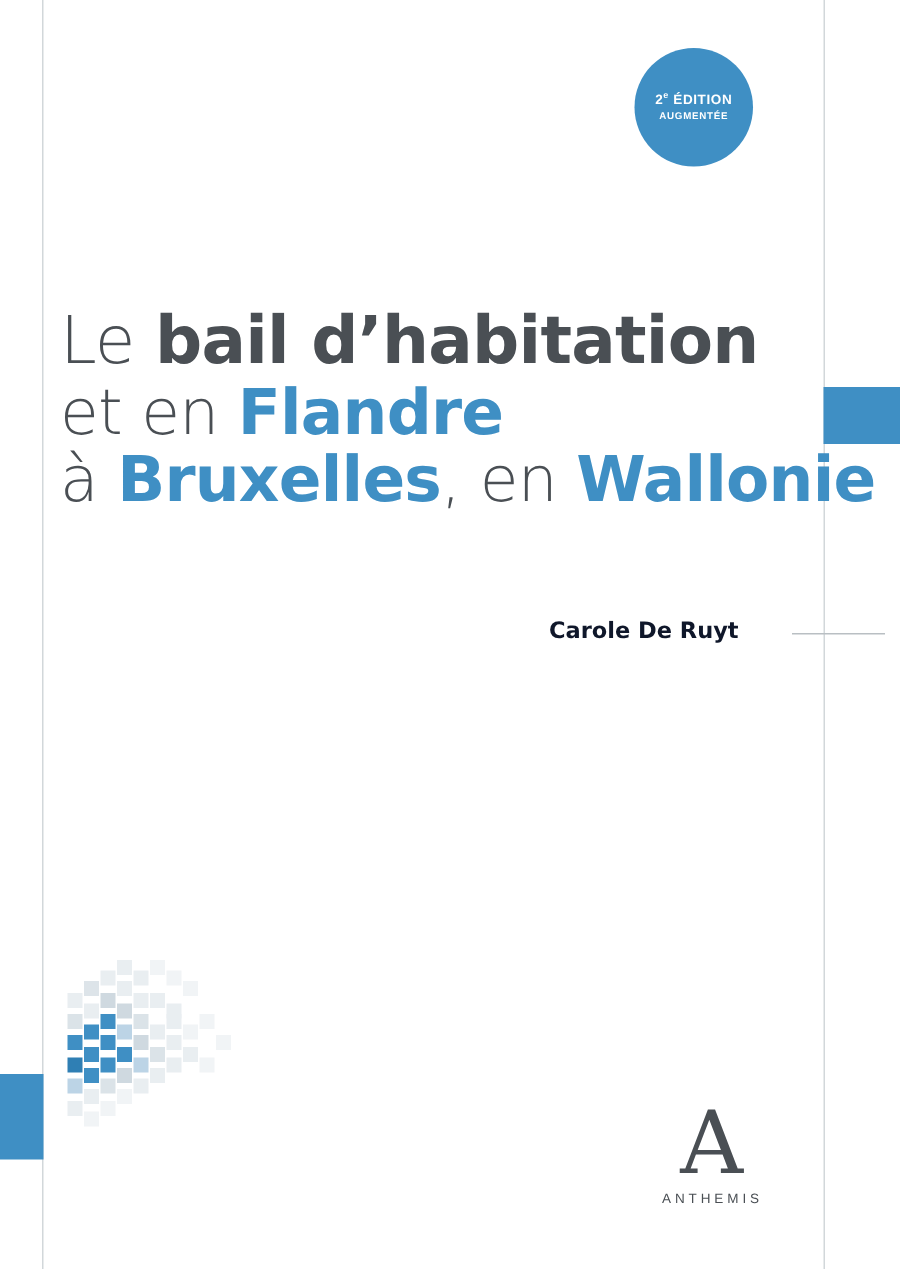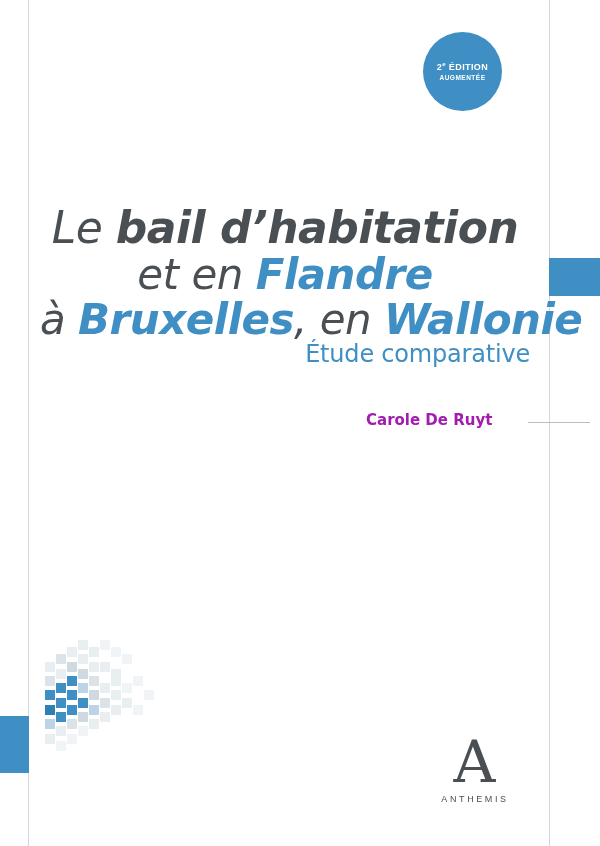--- a/index.html
+++ b/index.html
@@ -91,22 +91,21 @@
     letter-spacing: 0.5px;
     margin-top: 1px;
   }
 
   
   .title-block {
     position: absolute;
     left: 40px;
     top: 205px;
     width: 490px;
-    text-align: center;
-    font-style: italic;
+    text-align: left;
   }
   .title-line {
     font-family: "DejaVu Sans", sans-serif;
     color: #4a4f54;
     line-height: 1.04;
     white-space: nowrap;
   }
   .title-line.l1 {
     font-size: 44px;
     font-weight: 300;
@@ -148,21 +147,21 @@
     width: 260px;
     height: 20px;
   }
   .author-name {
     position: absolute;
     left: 36px;
     top: 0;
     font-family: "DejaVu Sans", sans-serif;
     font-size: 15px;
     font-weight: 700;
-    color: #a21caf;
+    color: #0f172a;
     white-space: nowrap;
   }
   .author-rule {
     position: absolute;
     left: 198px;
     top: 11px;
     width: 62px;
     height: 1px;
     background: #b9bfc3;
   }
@@ -218,21 +217,20 @@
     <div class="line1"><span>2</span><sup>e</sup><span> ÉDITION</span></div>
     <div class="line2">AUGMENTÉE</div>
   </div>
 
   <div class="title-block">
     <div class="title-line l1"><span class="w-light c-grey">Le </span><span class="w-bold c-grey">bail d’habitation</span></div>
     <div class="title-line l3"><span class="w-light c-grey">et en </span><span class="w-bold c-blue">Flandre</span></div>
     <div class="title-line l2"><span class="w-light c-grey">à </span><span class="w-bold c-blue">Bruxelles</span><span class="w-light c-grey">, en </span><span class="w-bold c-blue">Wallonie</span></div>
   </div>
 
-  <div class="subtitle">Étude comparative</div>
 
   <div class="author-row">
     <div class="author-name">Carole De Ruyt</div>
     <div class="author-rule"></div>
   </div>
 
   <div class="mosaic">
       <div class="px" style="left: 33px; top: 0px; background: rgb(233, 238, 241);"></div>
       <div class="px" style="left: 22px; top: 7.2px; background: rgb(233, 238, 241);"></div>
       <div class="px" style="left: 44px; top: 7.2px; background: rgb(233, 238, 241);"></div>

